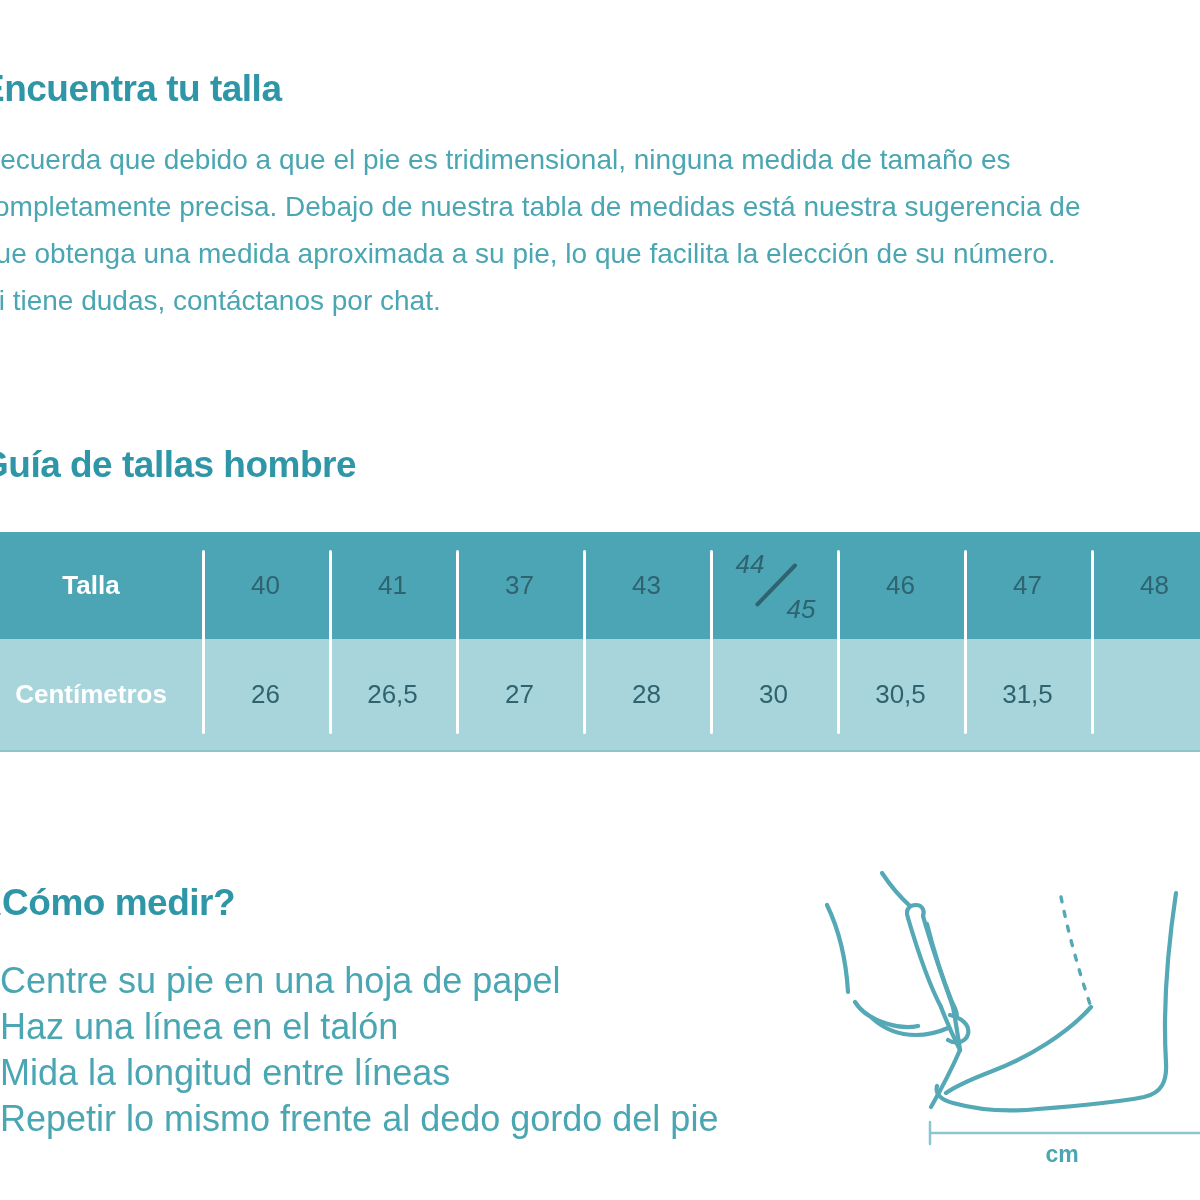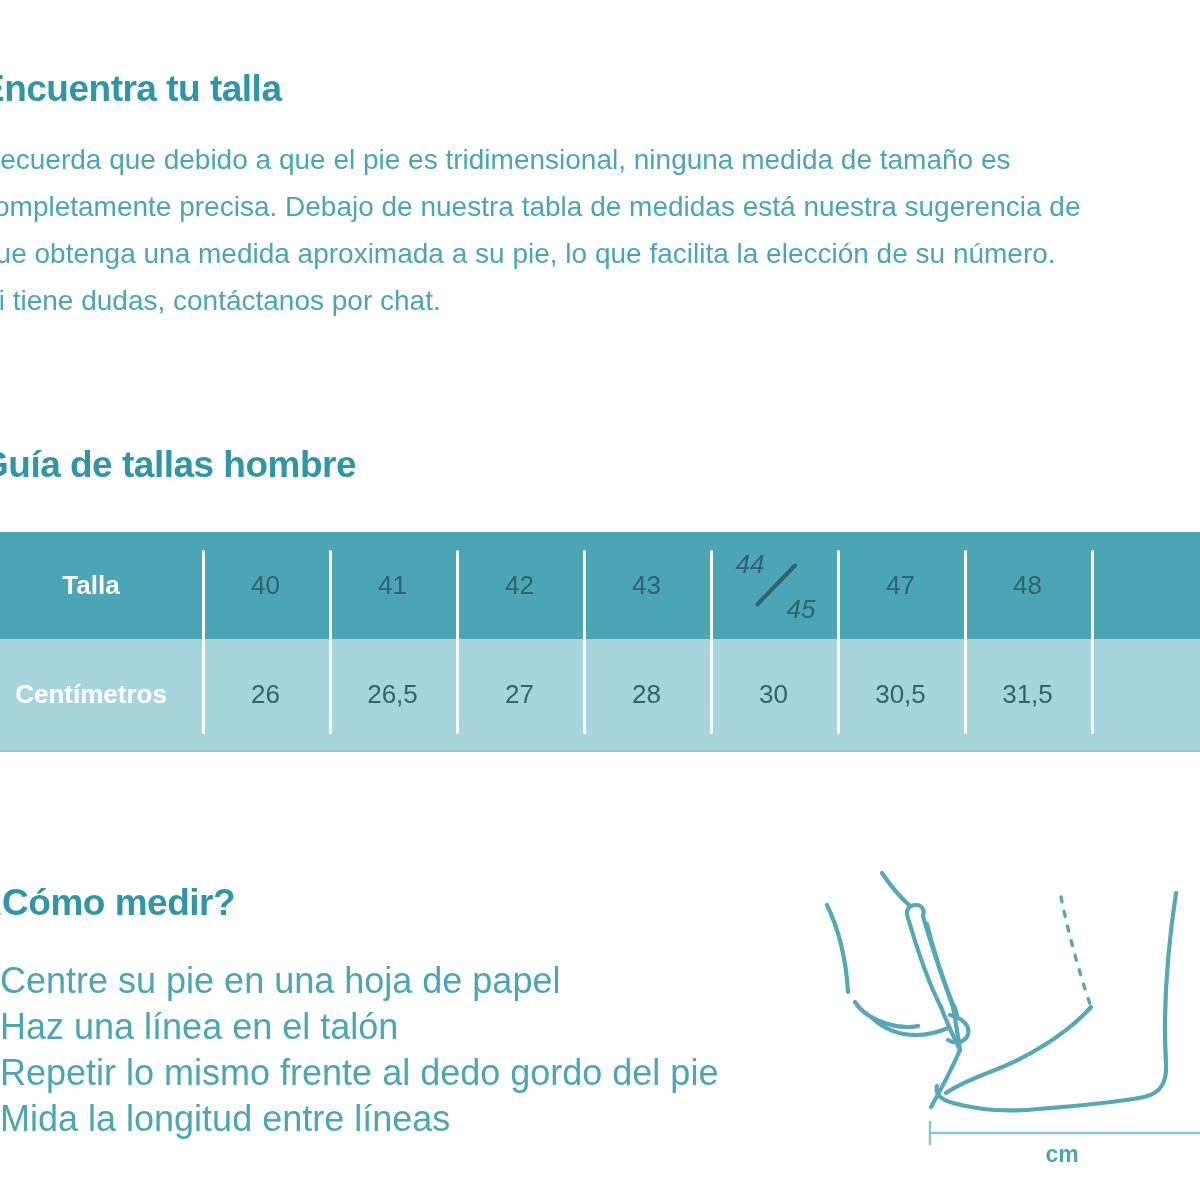--- a/index.html
+++ b/index.html
@@ -93,29 +93,30 @@
     <div class="line">Si tiene dudas, contáctanos por chat.</div>
   </div>
 
   <h2 class="guide-title">Guía de tallas hombre</h2>
 
   <div class="size-table">
     <div class="trow hdr">
       <div class="tcell rowlabel">Talla</div>
       <div class="tcell">40</div>
       <div class="tcell">41</div>
-      <div class="tcell">42</div>
+      <div class="tcell">37</div>
       <div class="tcell">43</div>
       <div class="tcell">
         <div class="split">
           <span class="top44">44</span>
           <span class="slash"></span>
           <span class="bot45">45</span>
         </div>
       </div>
+      <div class="tcell">46</div>
       <div class="tcell">47</div>
       <div class="tcell">48</div>
     </div>
     <div class="trow cmr">
       <div class="tcell rowlabel">Centímetros</div>
       <div class="tcell">26</div>
       <div class="tcell">26,5</div>
       <div class="tcell">27</div>
       <div class="tcell">28</div>
       <div class="tcell">30</div>
@@ -130,22 +131,22 @@
     <div class="sep" style="left:857px"></div>
     <div class="sep" style="left:984px"></div>
     <div class="sep" style="left:1111px"></div>
   </div>
 
   <h2 class="how-title">¿Cómo medir?</h2>
 
   <div class="steps">
     <div class="step">Centre su pie en una hoja de papel</div>
     <div class="step">Haz una línea en el talón</div>
+    <div class="step">Mida la longitud entre líneas</div>
     <div class="step">Repetir lo mismo frente al dedo gordo del pie</div>
-    <div class="step">Mida la longitud entre líneas</div>
   </div>
 
 </div>
 
 <div class="illustration">
   <svg width="390" height="310" viewBox="0 0 390 310">
     <g fill="none" stroke="#55a8b5" stroke-width="4.2" stroke-linecap="round" stroke-linejoin="round">
 
       <path d="M 17 45 C 30 72, 36 98, 38 132"></path>
 

